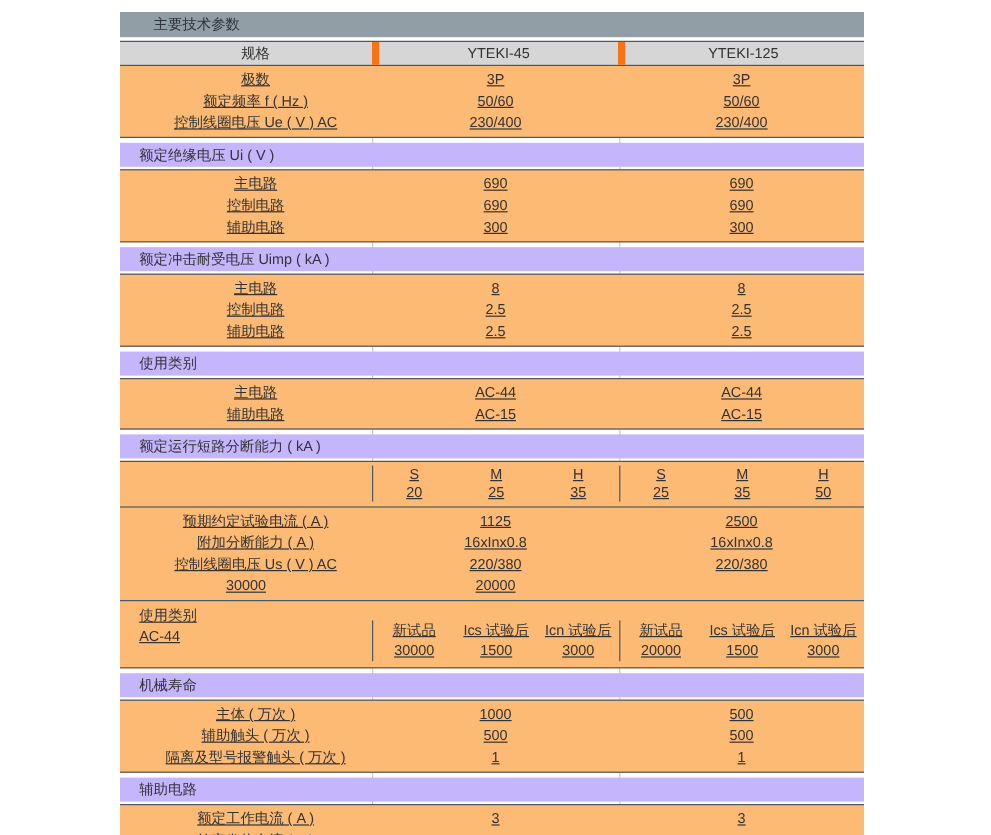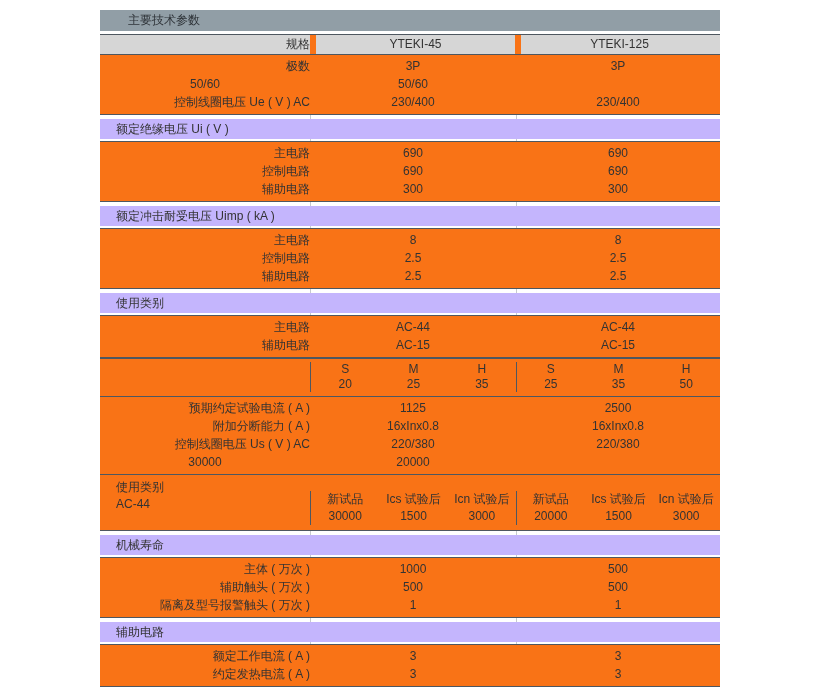--- a/index.html
+++ b/index.html
@@ -20,26 +20,26 @@
     position:relative;z-index:1;height:20px;line-height:20px;
     background:#c4b5fd;padding-left:16px;margin:4px 0 2px 0;
   }
   .spec-row{
     position:relative;z-index:1;display:grid;grid-template-columns:210px 205px 203px;
     background:#d6d6d6;border-top:1px solid #4e5760;border-bottom:1px solid #4e5760;
     height:19px;line-height:19px;
   }
   .spec-row .cell-val{border-left:6px solid #f97316;}
   .block{
-    position:relative;z-index:1;background:#f97316;
-    border-top:1px solid #4e5760;border-bottom:1px solid #4e5760;
+    position:relative;z-index:1;background:#fdba74;
+    border-top:1px solid #4e5760;border-bottom:1px solid #4e5760;text-decoration:underline;
   }
   .rows-pad{padding:2px 0 3px 0;}
   .row{display:grid;grid-template-columns:210px 206px 204px;height:18px;line-height:18px;}
-  .cell-label{padding-left:16px;text-align:right;white-space:nowrap;}
+  .cell-label{padding-left:16px;text-align:center;white-space:nowrap;}
   .cell-val{text-align:center;}
   
   .smh-row{
     display:grid;grid-template-columns:210px 206px 204px;
     border-bottom:1px solid #4e5760;padding:3px 0 4px 0;
   }
   .subgrid{
     display:grid;grid-template-columns:1fr 1fr 1fr;grid-auto-rows:15px;
     text-align:center;line-height:15px;border-left:1px solid #4e5760;
   }
@@ -71,20 +71,21 @@
     <div class="cell-val">YTEKI-125</div>
   </div>
 
   <div class="block rows-pad" style="border-top:none;">
     <div class="row">
       <div class="cell-label">极数</div>
       <div class="cell-val">3P</div>
       <div class="cell-val">3P</div>
     </div>
     <div class="row">
+      <div class="cell-label">额定频率 f ( Hz )</div>
       <div class="cell-val">50/60</div>
       <div class="cell-val">50/60</div>
     </div>
     <div class="row">
       <div class="cell-label">控制线圈电压 Ue ( V ) AC</div>
       <div class="cell-val">230/400</div>
       <div class="cell-val">230/400</div>
     </div>
   </div>
 
@@ -133,20 +134,21 @@
       <div class="cell-val">AC-44</div>
       <div class="cell-val">AC-44</div>
     </div>
     <div class="row">
       <div class="cell-label">辅助电路</div>
       <div class="cell-val">AC-15</div>
       <div class="cell-val">AC-15</div>
     </div>
   </div>
 
+  <div class="bar">额定运行短路分断能力 ( kA )</div>
   <div class="block">
 
     <div class="smh-row">
       <div class="cell-label"></div>
       <div class="subgrid">
         <span>S</span>
         <span>M</span>
         <span>H</span>
         <span>20</span>
         <span>25</span>

